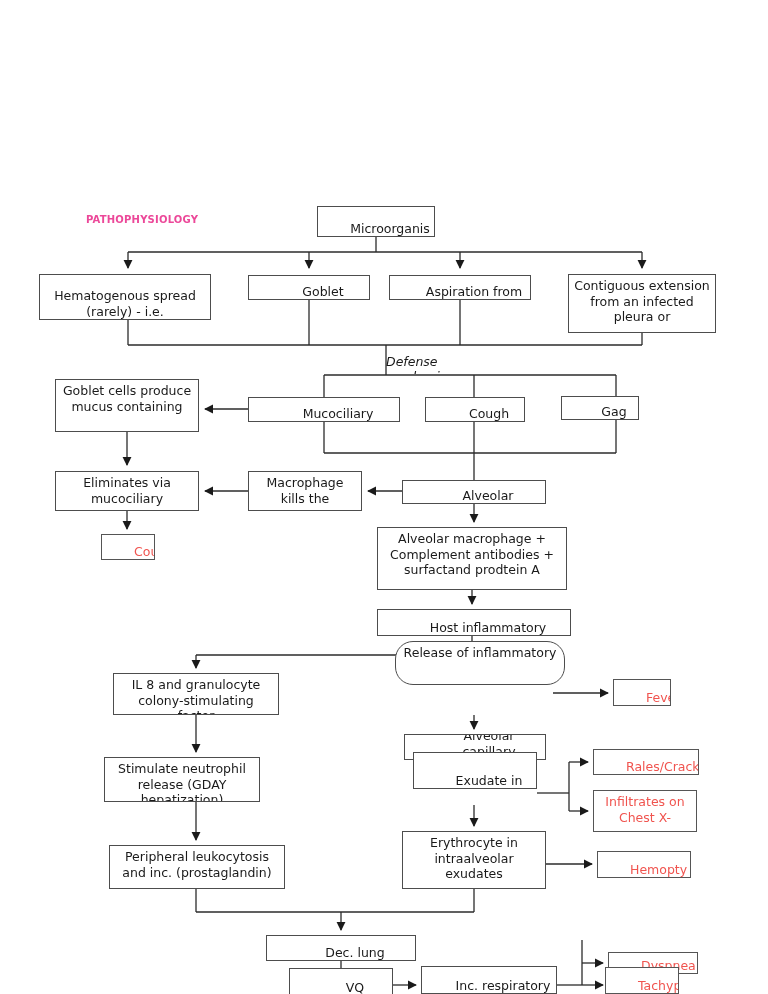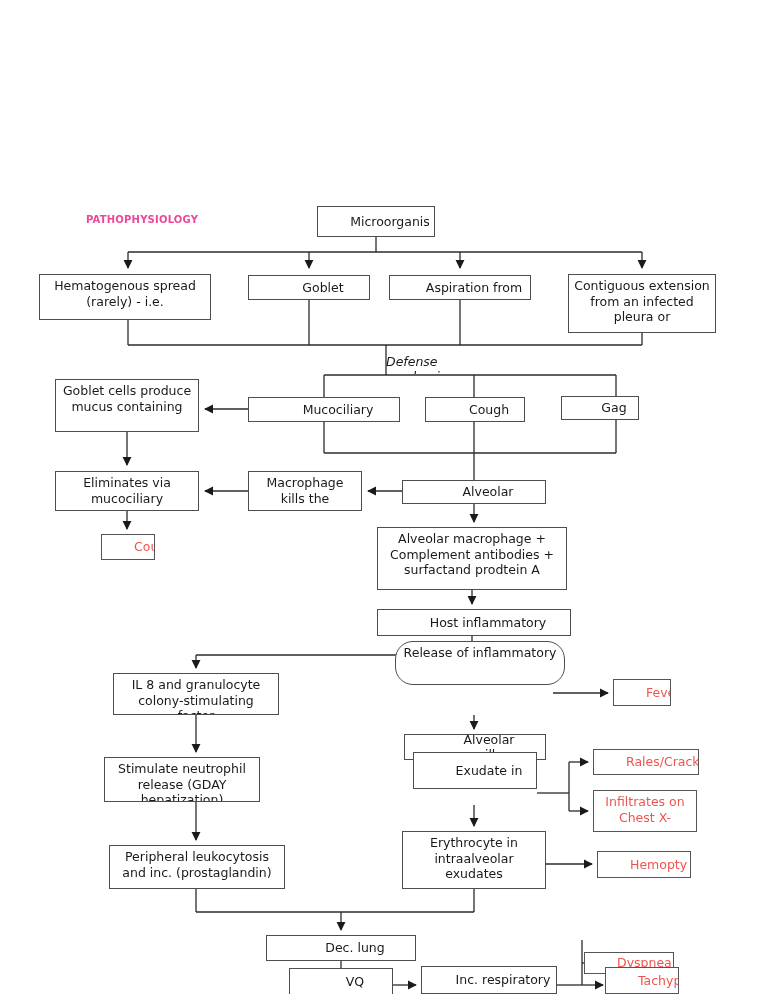--- a/index.html
+++ b/index.html
@@ -19,21 +19,21 @@
     font-size:12.5px;
     line-height:15.5px;
     text-align:center;
     display:flex;
     align-items:flex-start;
     justify-content:center;
     overflow:hidden;
     padding:3px 4px 0 4px;
   }
   .node > span{display:block;width:100%;}
-  .node.mid{align-items:center;padding-top:0;padding-left:32px;}
+  .node.mid{align-items:flex-end;padding-top:0;padding-left:32px;}
   .node.red{color:#f0544f;border-color:#555;}
   .title{
     position:absolute;
     font-weight:bold;
     font-size:10px;
     line-height:17px;
     color:#ec4899;
     letter-spacing:0.2px;
   }
   .floatlabel{
@@ -135,21 +135,21 @@
       <path d="M557,985 L582,985"></path>
       <path d="M582,940 L582,985"></path>
       <path d="M582,963 L603,963" marker-end="url(#ah)"></path>
       <path d="M582,985 L603,985" marker-end="url(#ah)"></path>
     </g>
   </svg>
 
 <div class="node mid" style="left: 317px; top: 206px; width: 118px; height: 31px;">
       <span>Microorganis</span>
     </div>
-    <div class="node" style="left: 39px; top: 274px; width: 172px; height: 46px;">
+    <div class="node" style="left: 39px; top: 274px; width: 172px; height: 46px; align-items: flex-end;">
       <span>Hematogenous spread (rarely) - i.e.</span>
     </div>
     <div class="node mid" style="left: 248px; top: 275px; width: 122px; height: 25px;">
       <span>Goblet</span>
     </div>
     <div class="node mid" style="left: 389px; top: 275px; width: 142px; height: 25px;">
       <span>Aspiration from</span>
     </div>
     <div class="node" style="left: 568px; top: 274px; width: 148px; height: 59px;">
       <span>Contiguous extension from an infected pleura or</span>
@@ -219,19 +219,19 @@
     </div>
     <div class="node mid" style="left: 266px; top: 935px; width: 150px; height: 26px;">
       <span>Dec. lung</span>
     </div>
     <div class="node mid" style="left: 289px; top: 968px; width: 104px; height: 28px;">
       <span>VQ</span>
     </div>
     <div class="node mid" style="left: 421px; top: 966px; width: 136px; height: 28px;">
       <span>Inc. respiratory</span>
     </div>
-    <div class="node mid red" style="left: 584px; top: 952px; width: 90px; height: 22px;">
+    <div class="node mid red" style="left: 608px; top: 952px; width: 90px; height: 22px;">
       <span>Dyspnea</span>
     </div>
     <div class="node mid red" style="left: 605px; top: 967px; width: 74px; height: 27px;">
       <span>Tachypn</span>
     </div>
   </div>
 
 </body></html>

